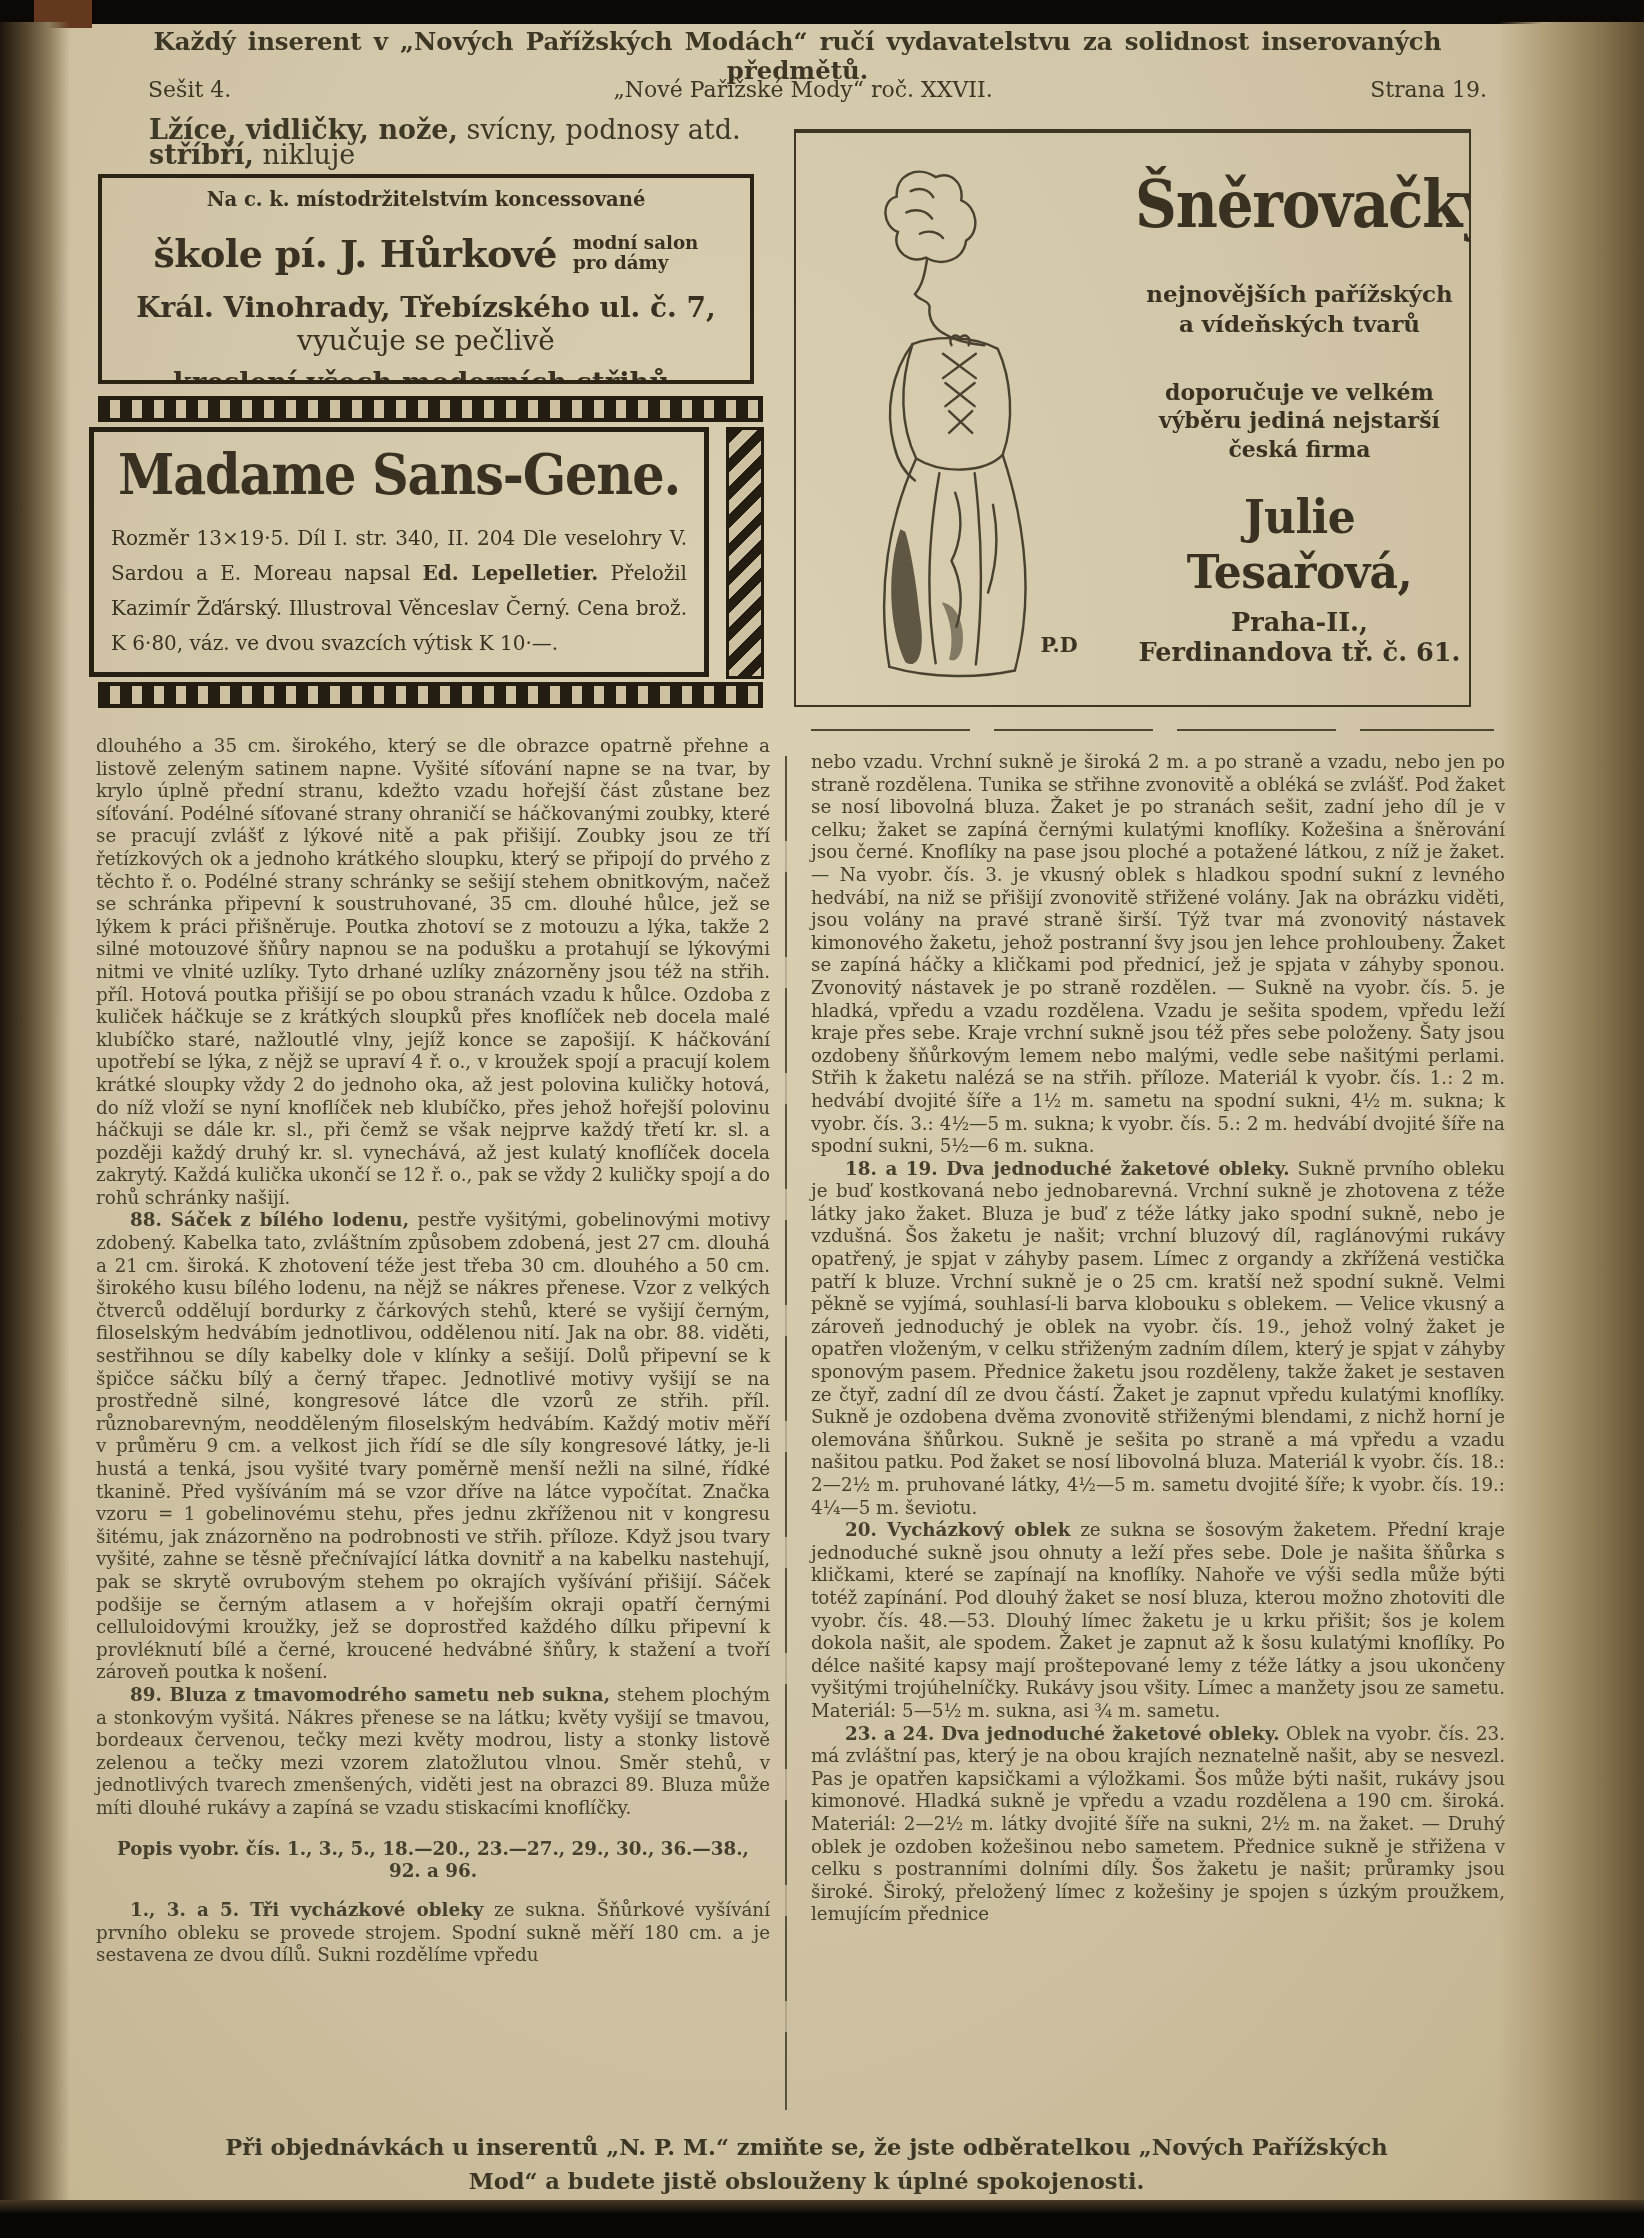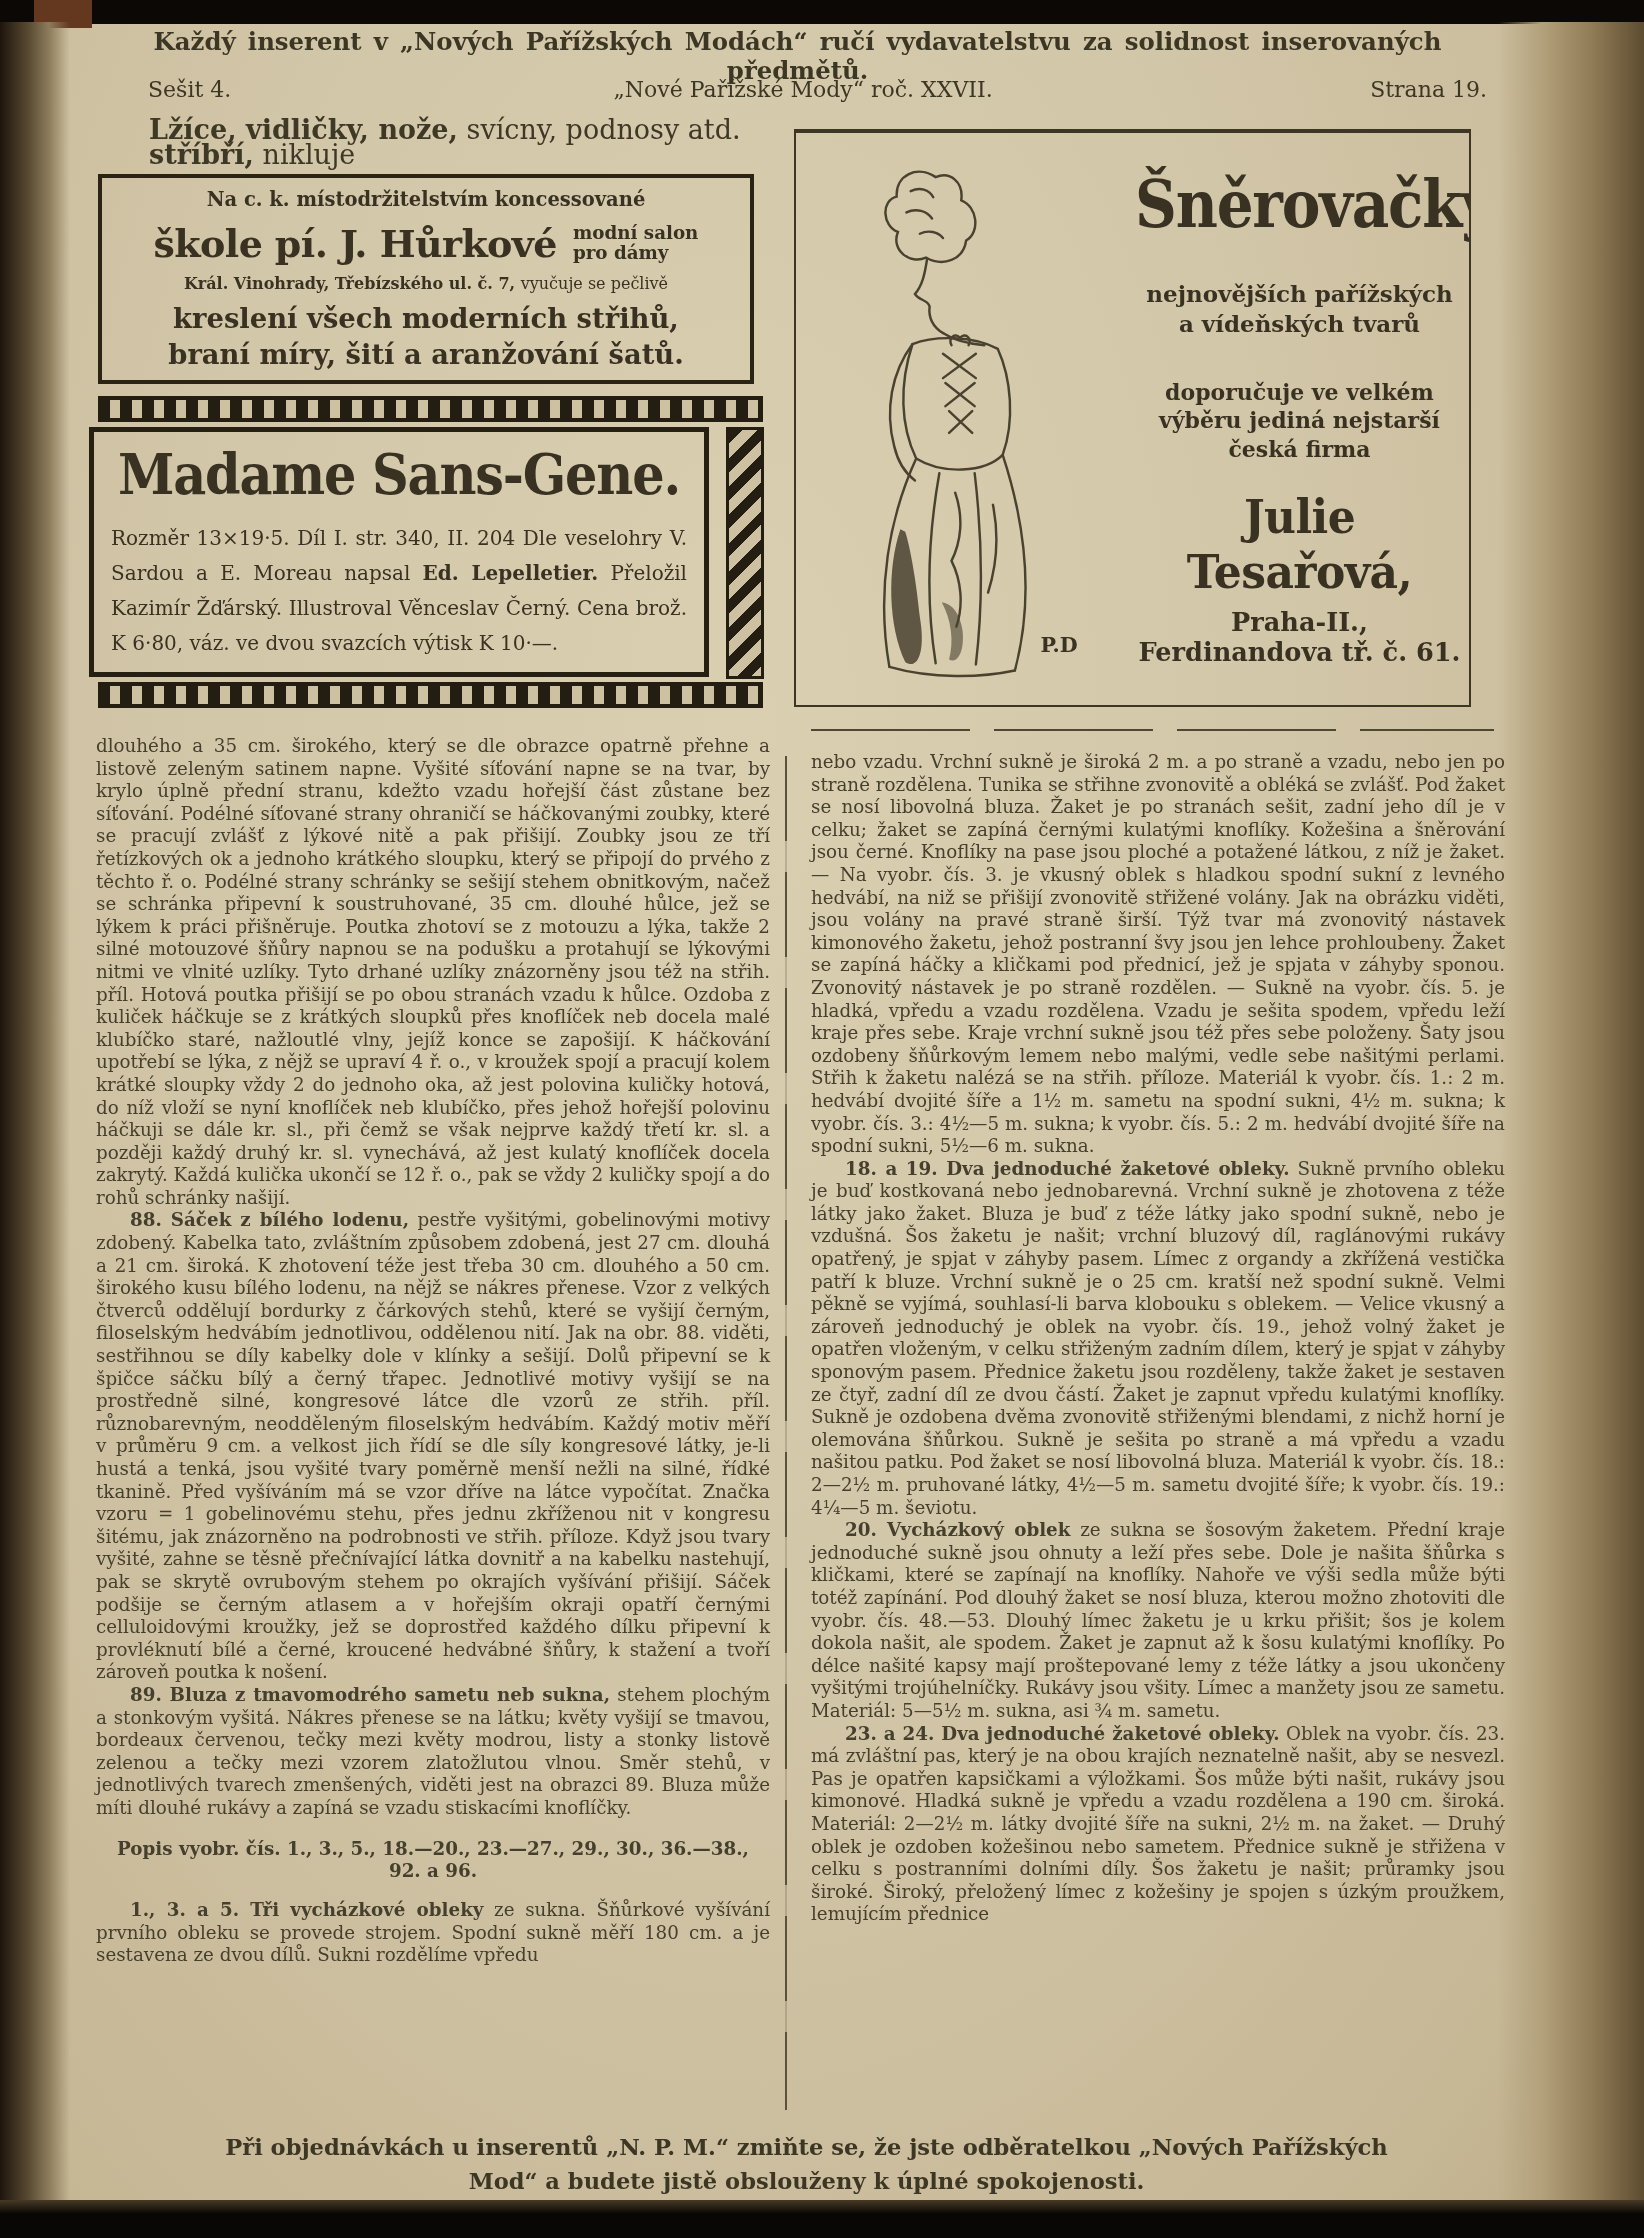--- a/index.html
+++ b/index.html
@@ -28,24 +28,24 @@
   .hdr2 .pageno  { position:absolute; right:157px; }
 
   
   .silver { position:absolute; left:93px; top:117px; width:671px; font-size:27px; line-height:25px; color:#3e3827; }
   .silver .l1 { margin-left:56px; }
 
   
   .school { position:absolute; left:98px; top:174px; width:648px; height:202px; border:4.9px solid #2b2414;
             text-align:center; overflow:hidden; color:#393222; }
   .school .intro { font-size:19.5px; font-weight:600; margin-top:9.8px; }
-  .school .namerow { display:flex; justify-content:center; align-items:center; gap:16px; margin-top:10px; }
+  .school .namerow { display:flex; justify-content:center; align-items:center; gap:16px; margin-top:20px; }
   .school .bigname { font-size:38px; font-weight:bold; letter-spacing:-0.6px; }
   .school .sidetxt { font-size:18.3px; line-height:20px; text-align:left; font-weight:600; }
-  .school .addr { font-size:16px; margin-top:8px; }
+  .school .addr { font-size:28px; margin-top:15px; }
   .school .subject { font-size:27.4px; font-weight:bold; line-height:1.3; margin-top:8.5px; padding:0 34px; }
 
   
   .filmstrip { position:absolute; left:98px; width:665px; height:18.3px;
                border-top:4.9px solid #241e12; border-bottom:4.9px solid #241e12;
                background:repeating-linear-gradient(90deg,#241e12 0 12.2px,#cdc1a2 12.2px 22px); }
   .fs-a { top:396px; } .fs-b { top:682px; }
 
   
   .madame { position:absolute; left:89px; top:427px; width:610px; height:240px; border:5.5px solid #262012;

